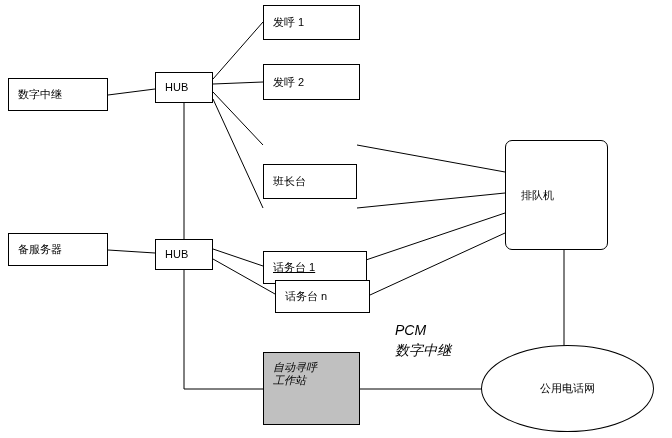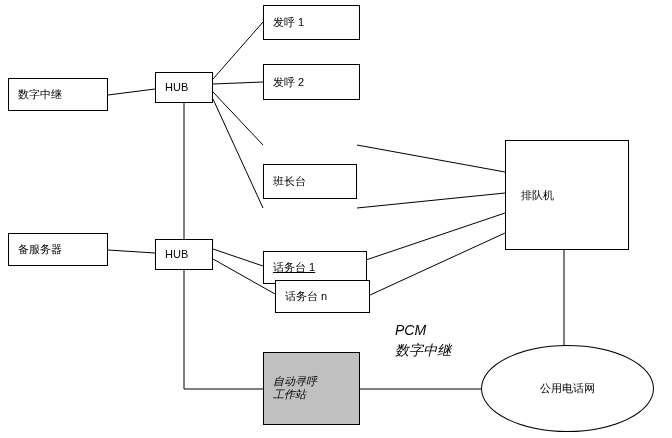--- a/index.html
+++ b/index.html
@@ -32,21 +32,21 @@
     display: flex;
     align-items: center;
     padding-left: 9px;
     line-height: 1.15;
   }
   .node.gray {
     background: #c0c0c0;
     align-items: flex-start;
     flex-direction: column;
     justify-content: flex-start;
-    padding-top: 22px;
+    padding-top: 8px;
   }
   .node.ellipse {
     border-radius: 50%;
     justify-content: center;
     padding-left: 0;
   }
   .annotation {
     position: absolute;
     font-size: 14px;
     color: #000000;
@@ -114,21 +114,21 @@
 
 
   <div class="node" style="left:263px; top:251px; width:104px; height:33px;text-decoration:underline;">
     <span>话务台 1</span>
   </div>
 
   <div class="node" style="left:275px; top:280px; width:95px; height:33px;">
     <span>话务台 n</span>
   </div>
 
-  <div class="node" style="left:505px; top:140px; width:124px; height:110px; padding-left:15px;">
+  <div class="node" style="left:505px; top:140px; width:103px; height:110px; padding-left:15px;border-radius:7px;">
     <span>排队机</span>
   </div>
 
   <div class="node gray" style="left:263px; top:352px; width:97px; height:73px;">
     <span class="ml">自动寻呼</span>
     <span class="ml">工作站</span>
   </div>
 
   <div class="node ellipse" style="left:481px; top:345px; width:173px; height:87px;">
     <span>公用电话网</span>

